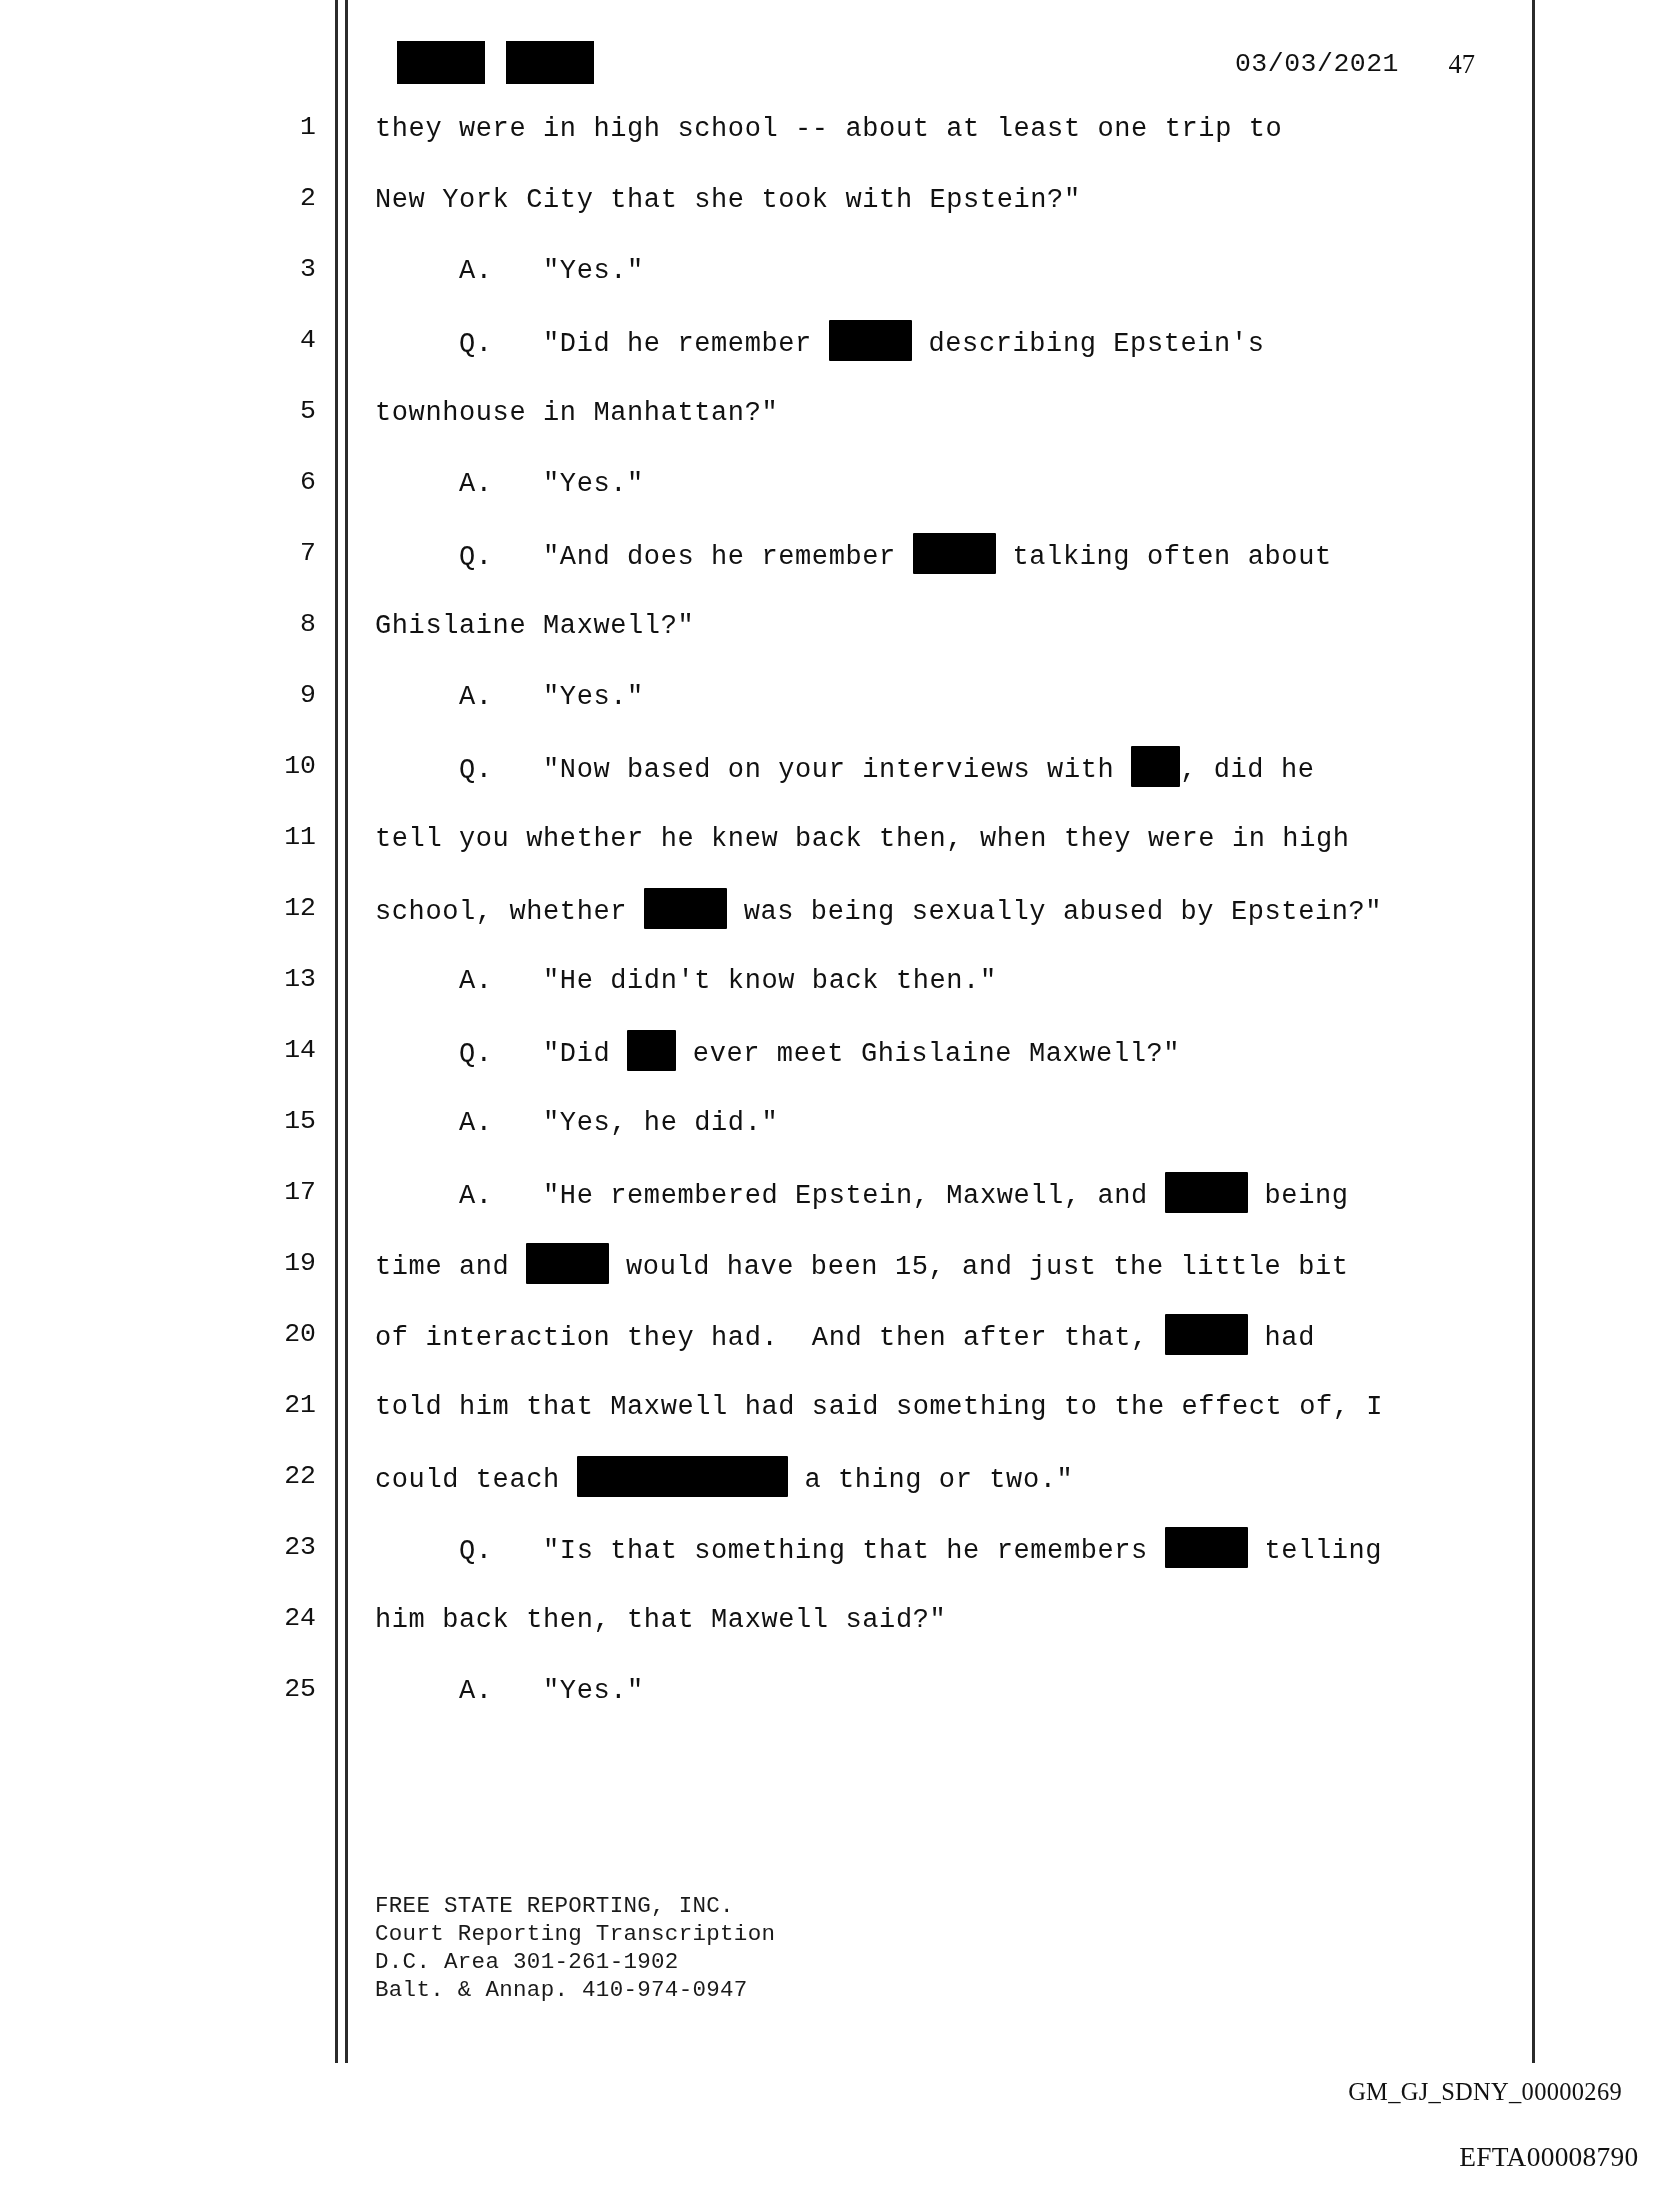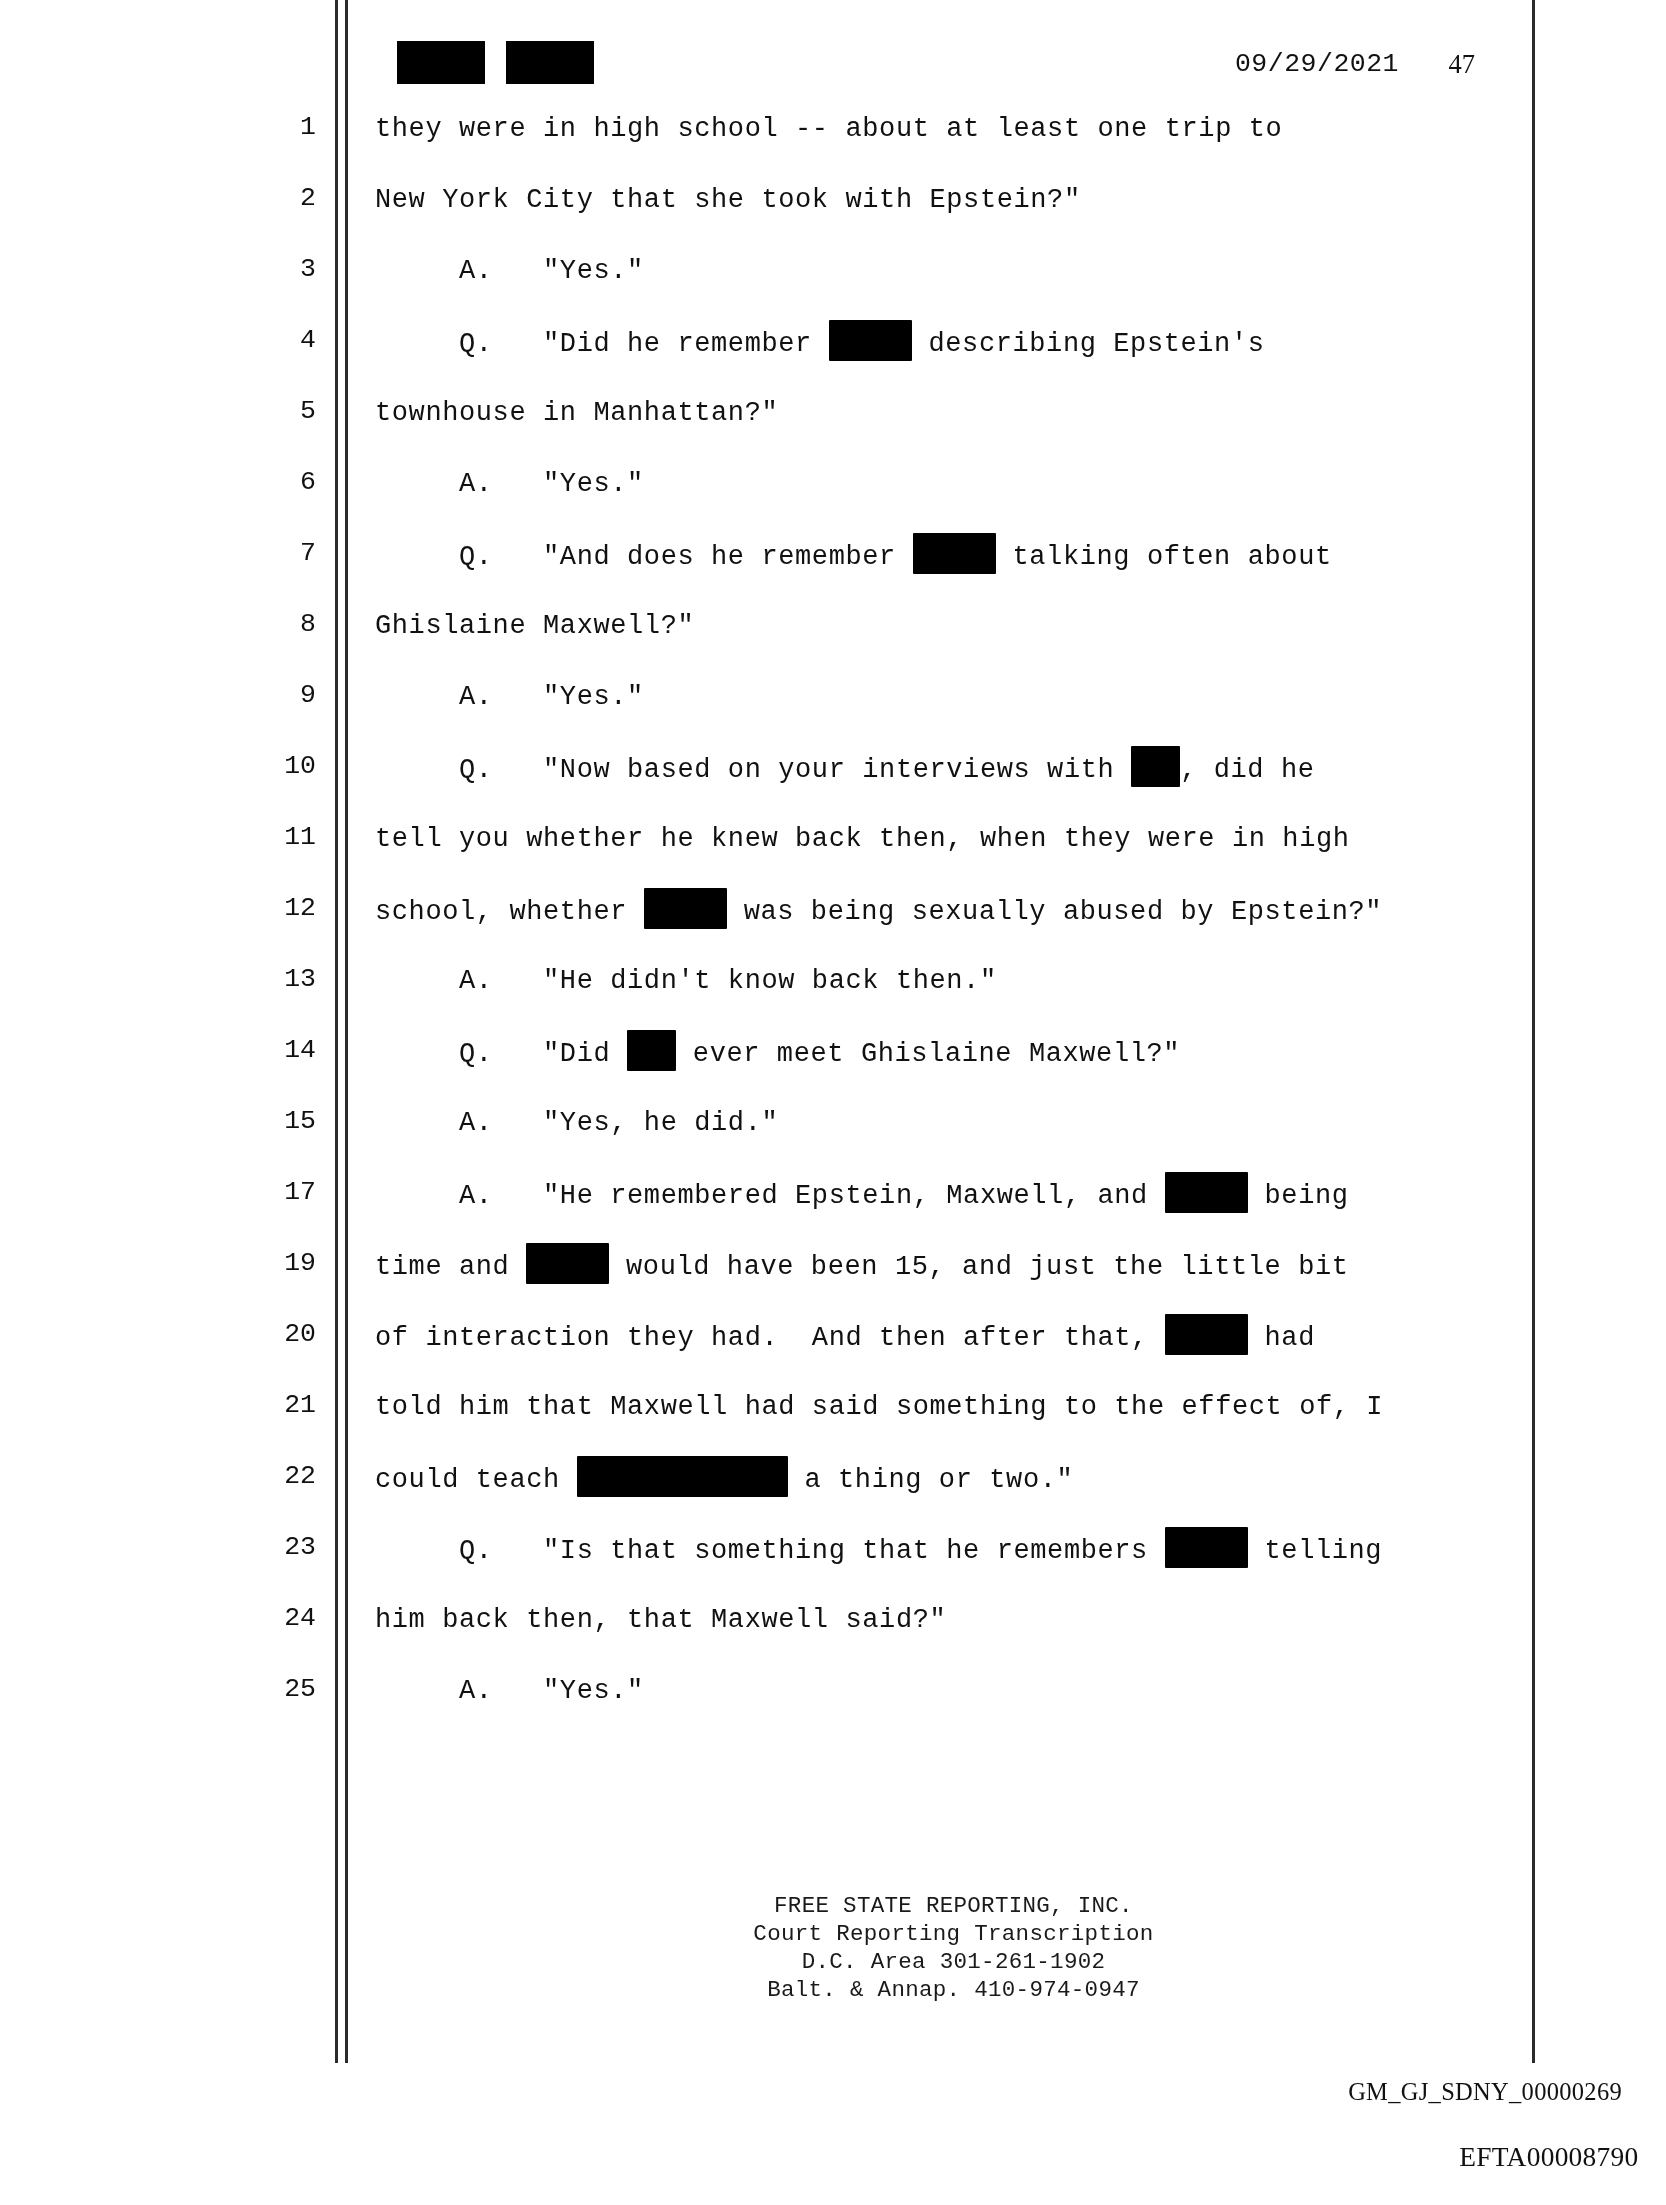--- a/index.html
+++ b/index.html
@@ -99,21 +99,21 @@
     top: -2.9px;
     height: 41px;
     border-radius: 1px;
   }
 
   .footer {
     position: absolute;
     left: 375px;
     top: 1892px;
     width: 1157px;
-    text-align: center;
+    text-align: left;
     font-size: 22.5px;
     line-height: 28px;
     letter-spacing: 0.3px;
     color: #1a1a1a;
   }
 
   .stamp-bates {
     position: absolute;
     right: 44px;
     top: 2078px;
@@ -137,21 +137,21 @@
 
 <div class="page">
 
   <div class="rule rule-left-outer"></div>
   <div class="rule rule-left-inner"></div>
   <div class="rule rule-right"></div>
 
   <div class="header">
     <div class="hdr-redact hdr-redact-1"></div>
     <div class="hdr-redact hdr-redact-2"></div>
-    <div class="hdr-date">09/29/2021</div>
+    <div class="hdr-date">03/03/2021</div>
     <div class="hdr-page">47</div>
   </div>
 
   <div class="lines" id="lines-container">
       <div class="line">
         <div class="line-num">1</div>
         <div class="line-text">they were in high school -- about at least one trip to</div>
       </div>
       <div class="line">
         <div class="line-num">2</div>

